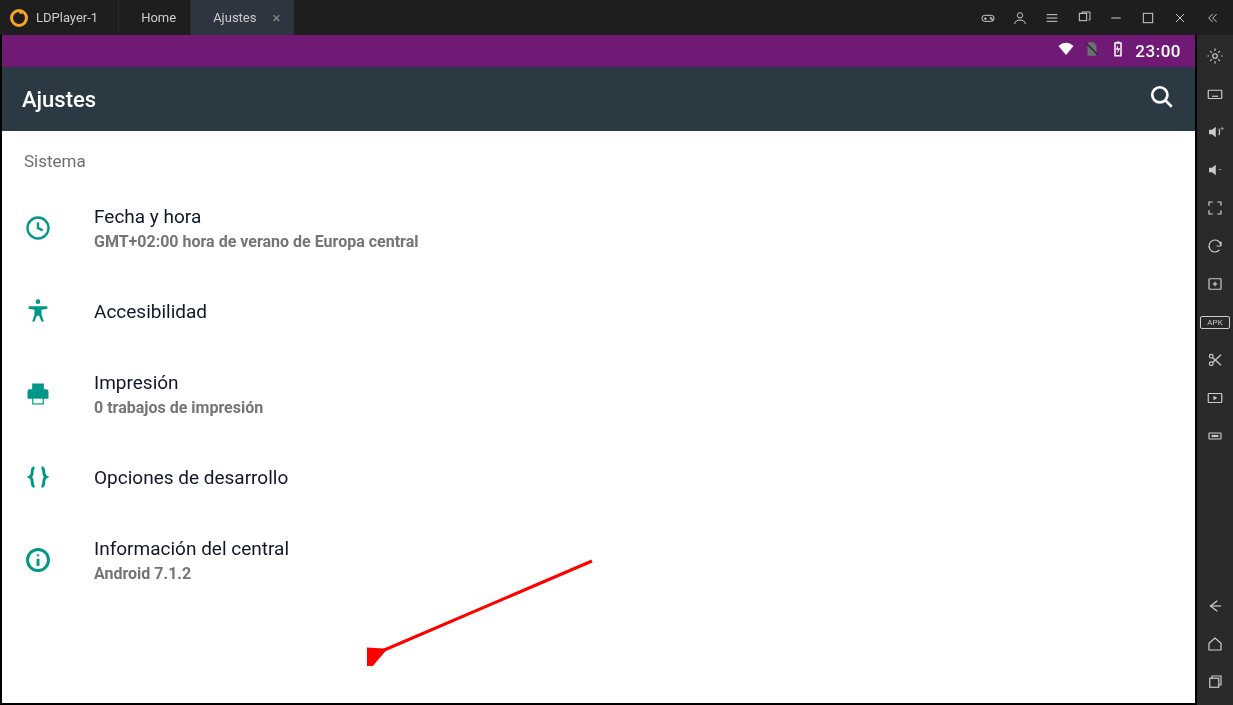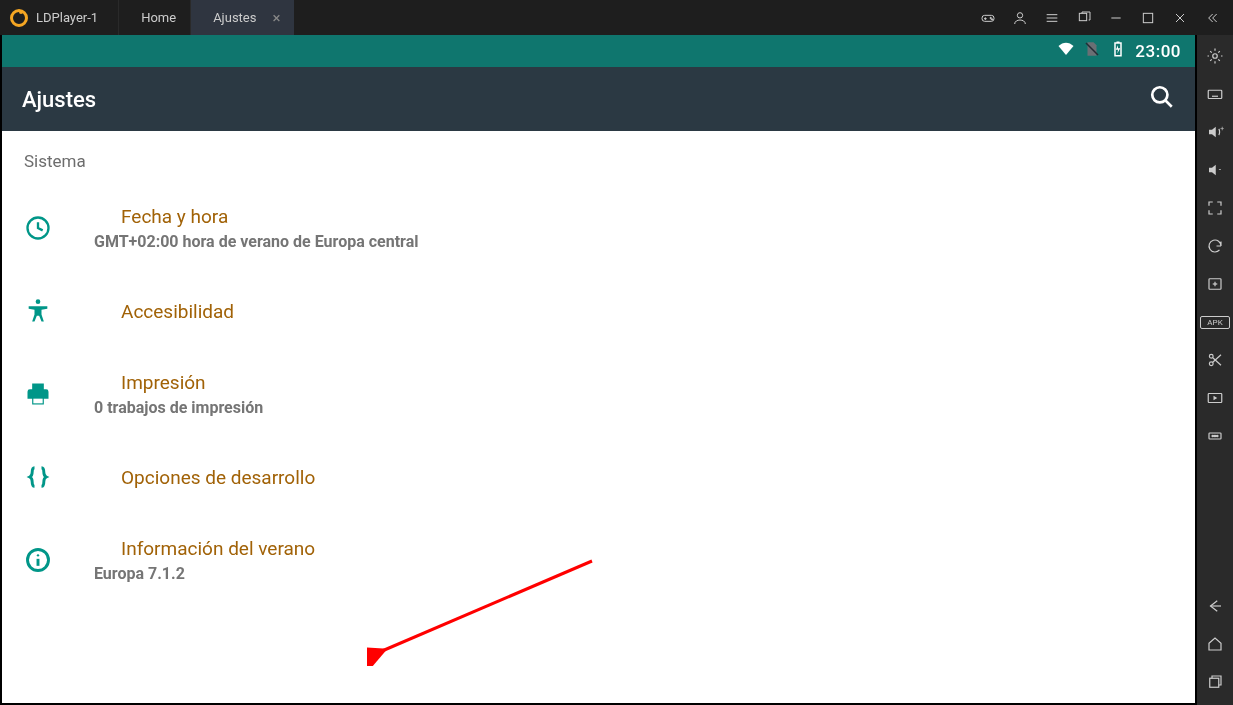--- a/index.html
+++ b/index.html
@@ -86,21 +86,21 @@
   .android {
     position: absolute;
     left: 2px; right: 38px; top: 35px; bottom: 2px;
     background: #fafafa;
     display: flex; flex-direction: column;
     overflow: hidden;
   }
 
   .statusbar {
     height: 32px;
-    background: #0f766e;
+    background: #701a75;
     display: flex; align-items: center; justify-content: flex-end;
     color: #fff; font-size: 17px; font-weight: 500;
     padding-right: 14px;
     gap: 8px;
   }
   .statusbar svg { width:18px; height:18px; }
   .clock { letter-spacing: 0.5px; }
 
   .appbar {
     height: 64px;
@@ -128,21 +128,21 @@
     padding: 22px 20px;
     gap: 40px;
     cursor: pointer;
   }
   .item-icon {
     width: 32px; height: 32px; display:flex; align-items:center; justify-content:center;
     color:#009688;
   }
   .item-icon svg { width:28px; height:28px; }
   .item-text { display:flex; flex-direction:column; gap:4px; }
-  .item-title { font-size:19px; color:#a16207;margin-left:27px; }
+  .item-title { font-size:19px; color:#0f172a; }
   .item-sub { font-size:16px; color:#757575;font-weight:bold; }
 
   
   .arrow-annot {
     position:absolute;
     left: 365px; top: 425px;
     pointer-events:none;
   }
 </style>
 </head>
@@ -405,22 +405,22 @@
 
     <div class="list-item">
       <span class="item-icon">
         <svg viewBox="0 0 24 24" fill="none" stroke="#009688" stroke-width="2.5">
             <circle cx="12" cy="12" r="9"></circle>
             <line x1="12" y1="11" x2="12" y2="17"></line>
             <circle cx="12" cy="8" r="1" fill="#009688" stroke="none"></circle>
           </svg>
       </span>
       <div class="item-text">
-        <span class="item-title">Información del verano</span>
-        <span class="item-sub">Europa 7.1.2</span>
+        <span class="item-title">Información del central</span>
+        <span class="item-sub">Android 7.1.2</span>
       </div>
     </div>
 
     <svg class="arrow-annot" width="240" height="110">
       <defs>
         <marker id="ah" markerWidth="12" markerHeight="12" refX="2" refY="6" orient="auto">
           <path d="M0,6 L12,0 L12,12 Z" fill="#ff0000"></path>
         </marker>
       </defs>
       <line x1="225" y1="5" x2="15" y2="95" stroke="#ff0000" stroke-width="3" marker-end="url(#ah)"></line>

